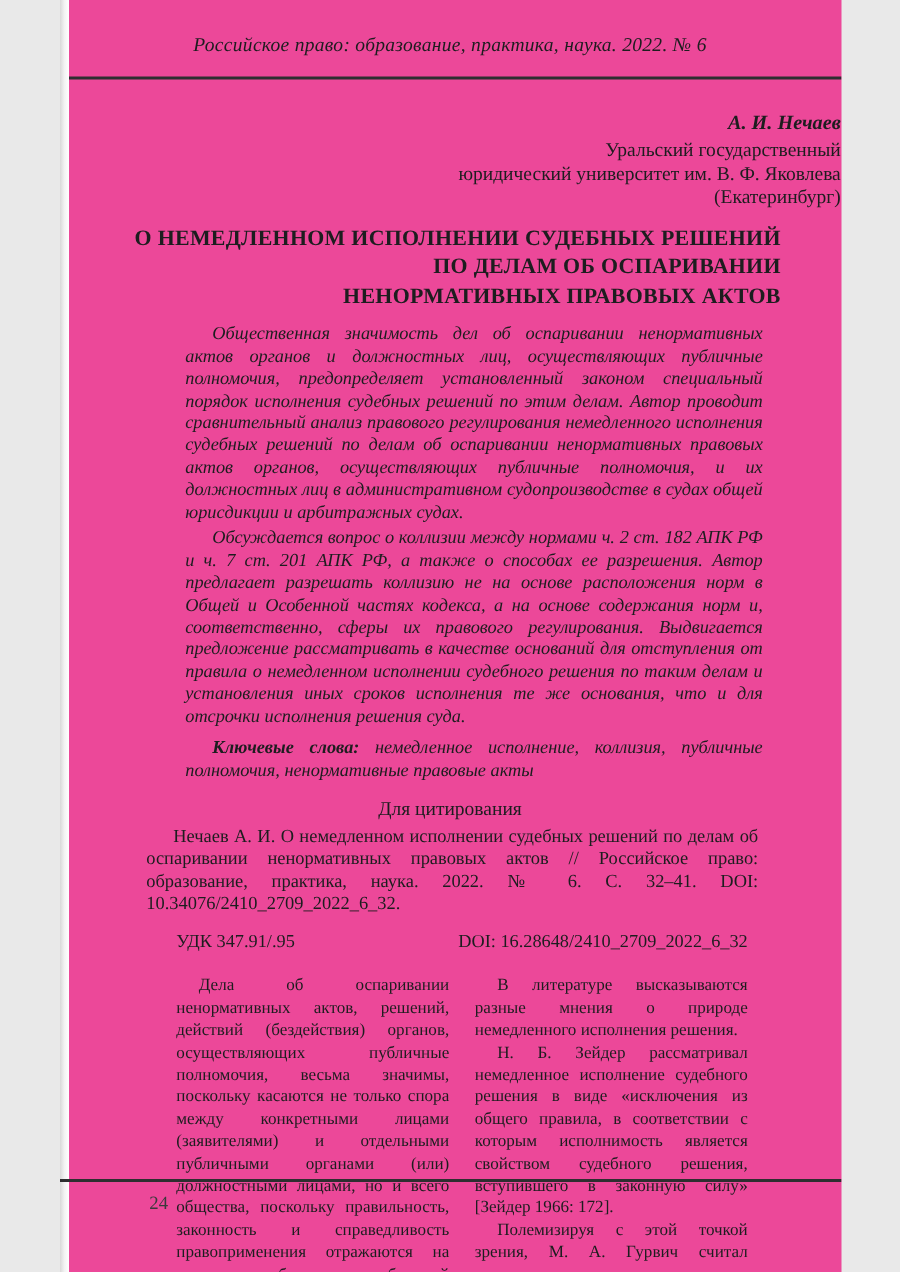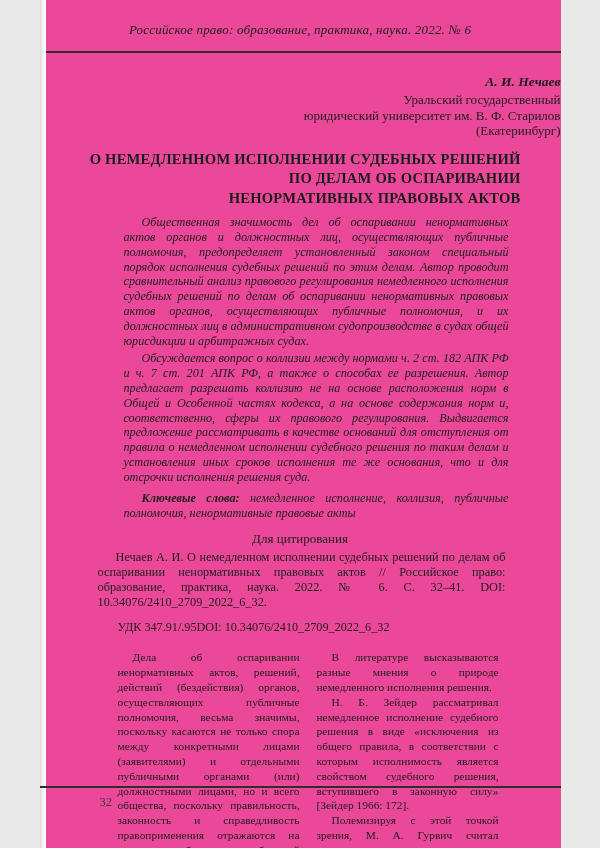--- a/index.html
+++ b/index.html
@@ -71,20 +71,21 @@
     margin:3px 55px 0 58px;
     font-size:12.3px;
     line-height:15.2px;
     text-align:justify;
     text-indent:18px;
   }
   .citation .cit-author{ }
   .udk-doi-row{
     margin:10px 62px 0 78px;
     display:flex;
+    justify-content:space-between;
     font-size:12.2px;
   }
   .columns{
     margin:15px 62px 0 78px;
     display:flex;
     gap:17px;
     font-size:11.4px;
     line-height:14.8px;
     text-align:justify;
   }
@@ -106,21 +107,21 @@
 <div class="page">
 
   <div class="journal-header">Российское право: образование, практика, наука. 2022. № 6</div>
 
   <hr class="top-rule">
 
   <div class="author-block">
     <div class="author-name">А. И. Нечаев</div>
     <div class="affiliation">
       <span>Уральский государственный</span>
-      <span>юридический университет им. В. Ф. Старилов</span>
+      <span>юридический университет им. В. Ф. Яковлева</span>
       <span>(Екатеринбург)</span>
     </div>
   </div>
 
   <h1 class="article-title">
     <span>О НЕМЕДЛЕННОМ ИСПОЛНЕНИИ СУДЕБНЫХ РЕШЕНИЙ</span>
     <span>ПО ДЕЛАМ ОБ ОСПАРИВАНИИ</span>
     <span>НЕНОРМАТИВНЫХ ПРАВОВЫХ АКТОВ</span>
   </h1>
 
@@ -134,30 +135,30 @@
   </div>
 
   <div class="citation-heading">Для цитирования</div>
 
   <p class="citation">
     <span class="cit-author">Нечаев А. И.</span><span> О немедленном исполнении судебных решений по делам об оспаривании ненормативных правовых актов // Российское право: образование, практика, наука. 2022. № 6. С. 32–41. DOI: 10.34076/2410_2709_2022_6_32.</span>
   </p>
 
   <div class="udk-doi-row">
     <span>УДК 347.91/.95</span>
-    <span>DOI: 10.34076/2410_2709_2022_6_32</span>
+    <span>DOI: 16.28648/2410_2709_2022_6_32</span>
   </div>
 
   <div class="columns">
     <div class="col">
       <p class="indent">Дела об оспаривании ненормативных актов, решений, действий (бездействия) органов, осуществляющих публичные полномочия, весьма значимы, поскольку касаются не только спора между конкретными лицами (заявителями) и отдельными публичными органами (или) должностными лицами, но и всего общества, поскольку правильность, законность и справедливость правоприменения отражаются на отношении общества к публичной власти. Ю. Н. Старилов отмечает, что «правовое государство обеспечивает возможность судебной защиты общества и отдельных граждан от действий публичного управления, чиновников, бюрократии» [Старилов 2013: 49]. Процессуальный закон содержит ряд специальных правил, касающихся</p>
     </div>
     <div class="col">
       <p class="indent">В литературе высказываются разные мнения о природе немедленного исполнения решения.</p>
       <p class="indent">Н. Б. Зейдер рассматривал немедленное исполнение судебного решения в виде «исключения из общего правила, в соответствии с которым исполнимость является свойством судебного решения, вступившего в законную силу» [Зейдер 1966: 172].</p>
       <p class="indent">Полемизируя с этой точкой зрения, М. А. Гурвич считал немедленное исполнение «кажущимся исключением». По его мне-</p>
     </div>
   </div>
 
   <hr class="bottom-rule">
-  <div class="page-number">32</div>
+  <div class="page-number">24</div>
 
 </div>
 
 </body></html>

